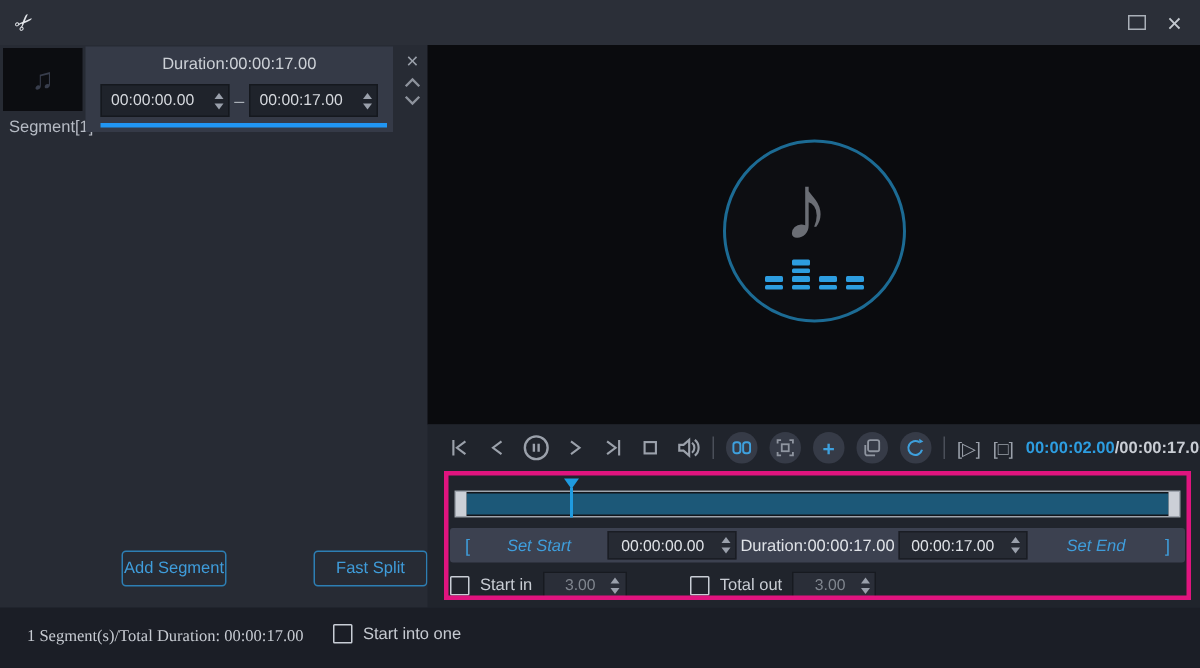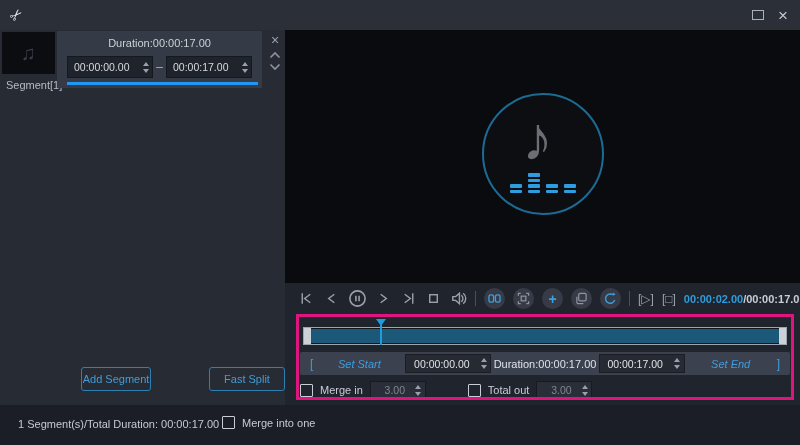--- a/index.html
+++ b/index.html
@@ -103,21 +103,21 @@
   .fade-row { position:absolute; left:15px; top:97px; height:20px; display:flex; align-items:center; gap:7px; }
   .cb { width:13px; height:13px; border:1px solid #c9ced6; border-radius:1px; background:transparent; flex:0 0 auto; }
   .fade-label { font-size:11px; color:#c9cdd4; }
   .mini { display:flex; align-items:center; background:#2a2e38; border:1px solid #171a20;
           height:19px; width:56px; padding-left:7px; }
   .mini .val { flex:1; font-size:10.5px; color:#80868f;text-align:center; }
   .fade-gap { width:28px; }
 
   
   .footer { position:absolute; left:0; top:405px; width:800px; height:40px; background:#1b1e26; }
-  .summary { position:absolute; left:18px; top:13px; font-size:11px; color:#c6cad1; }
+  .summary { position:absolute; left:18px; top:13px; font-size:11px; color:#c6cad1;font-family:Liberation Serif, serif; }
   .merge-wrap { position:absolute; left:222px; top:11px; display:flex; align-items:center; gap:7px; }
   .merge-label { font-size:11px; color:#c6cad1; }
 </style>
 </head>
 <body>
 
 <div class="window">
 
   <div class="titlebar">
     <span class="scissors">✂</span>
@@ -293,21 +293,21 @@
             <i class="up"></i>
             <i class="dn"></i>
           </span>
       </div>
       <span class="set-btn">Set End</span>
       <span class="brk">]</span>
     </div>
 
     <div class="fade-row">
       <div class="cb"></div>
-      <span class="fade-label">Merge in</span>
+      <span class="fade-label">Start in</span>
       <div class="mini">
         <span class="val">3.00</span>
         <span class="spin">
             <i class="up"></i>
             <i class="dn"></i>
           </span>
       </div>
       <div class="fade-gap"></div>
       <div class="cb"></div>
       <span class="fade-label">Total out</span>
@@ -318,18 +318,18 @@
             <i class="dn"></i>
           </span>
       </div>
     </div>
   </div>
 
   <div class="footer">
     <span class="summary">1 Segment(s)/Total Duration: 00:00:17.00</span>
     <div class="merge-wrap">
       <div class="cb"></div>
-      <span class="merge-label">Merge into one</span>
+      <span class="merge-label">Start into one</span>
     </div>
 
   </div>
 
 </div>
 
 </body></html>

